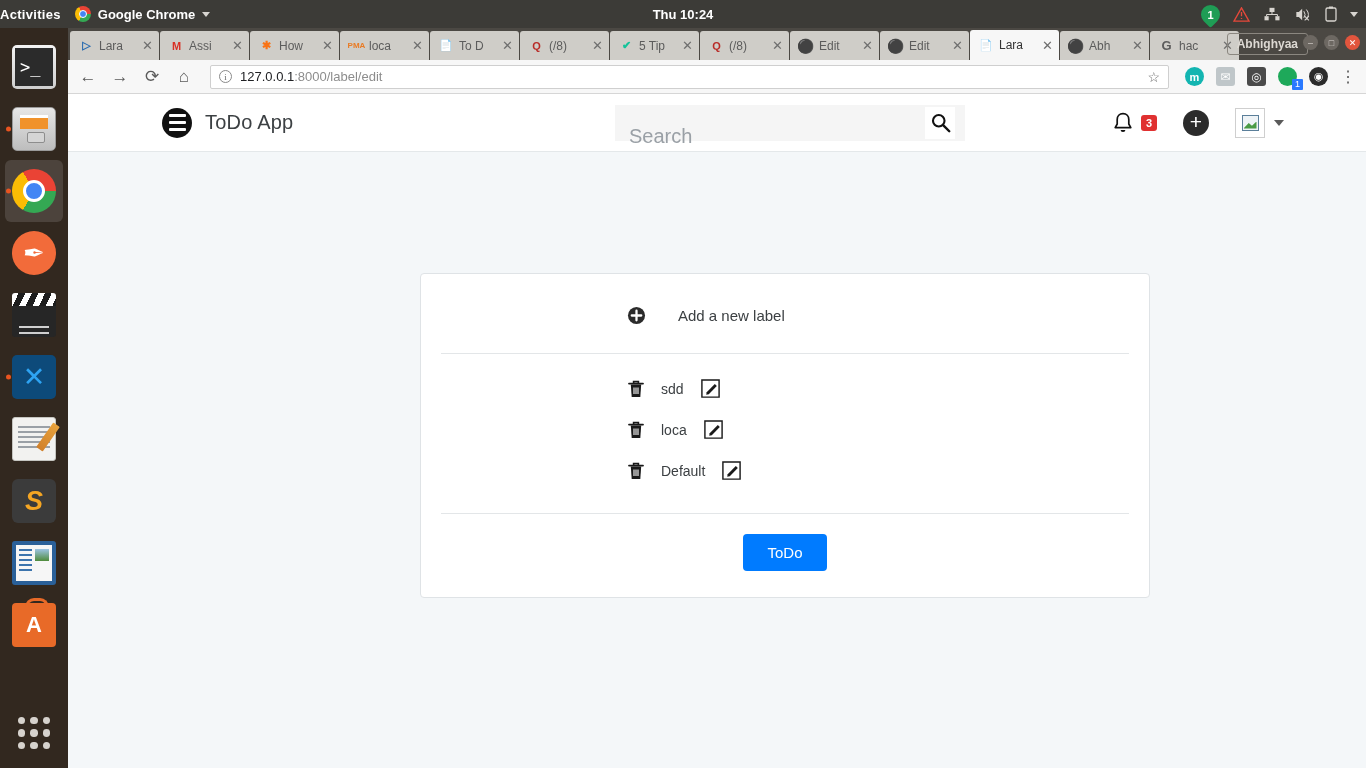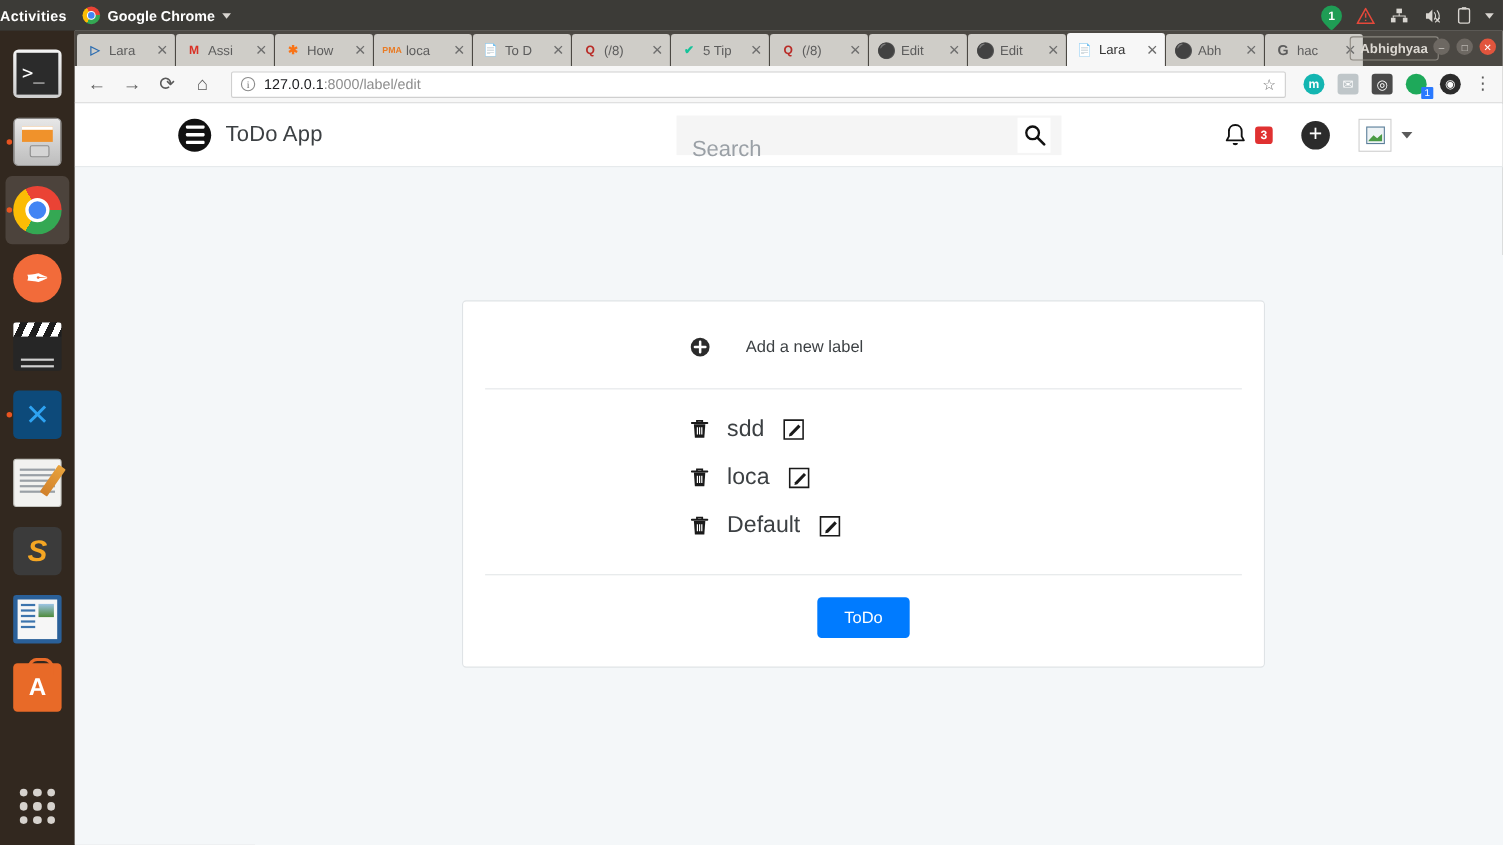--- a/index.html
+++ b/index.html
@@ -305,21 +305,21 @@
   #card-header {
     background: #f6f7f8; border-bottom: 1px solid #dfe3e6;
     padding: 15px 20px; font-size: 15px; color: #4a4f55;
     border-radius: 3px 3px 0 0;
   }
   #card-body { padding: 18px 20px 26px; }
   .row-line {
     display: flex; align-items: center; padding: 10px 0 10px 186px; gap: 16px;
   }
   .row-line.add-row { padding-top: 14px; padding-bottom: 18px; }
-  .label-text { font-size: 21px; color: #3c4043; }
+  .label-text { font-size: 14px; color: #3c4043; }
   .add-text { font-size: 15px; color: #3c4043; margin-left: 16px; }
   .icon-btn { display: flex; align-items: center; justify-content: center; cursor: pointer; }
   hr.sep { border: none; border-top: 1px solid #e3e6e8; margin: 10px 0 14px; }
   hr.sep.bottom { margin: 22px 0 20px; }
   #done-wrap { display: flex; justify-content: center; }
   #done-btn {
     background: #007bff; color: #fff; border: none; border-radius: 4px;
     padding: 10px 24px; font-size: 15px; cursor: pointer;
     font-family: "Liberation Sans", sans-serif;
   }
@@ -327,20 +327,21 @@
 </head>
 <body>
 
 <div id="gnome-topbar">
   <div class="topbar-activities">Activities</div>
   <div class="topbar-app">
     <span class="chrome-dot"></span>
     <span>Google Chrome</span>
     <span class="caret-down"></span>
   </div>
+  <div class="topbar-clock">Thu 10:24</div>
   <div class="topbar-right">
     <span class="badge-green">
       <span>1</span>
     </span>
     <svg width="17" height="15" viewBox="0 0 20 18">
       <path d="M10 1 L19 17 L1 17 Z" fill="none" stroke="#e5483a" stroke-width="1.6"></path>
       <path d="M10 6 v5 M10 13.2 v1.3" stroke="#e5483a" stroke-width="1.6"></path>
     </svg>
     <svg width="18" height="15" viewBox="0 0 20 18">
       <rect x="7" y="1" width="6" height="5" fill="#d8d5d0"></rect>

